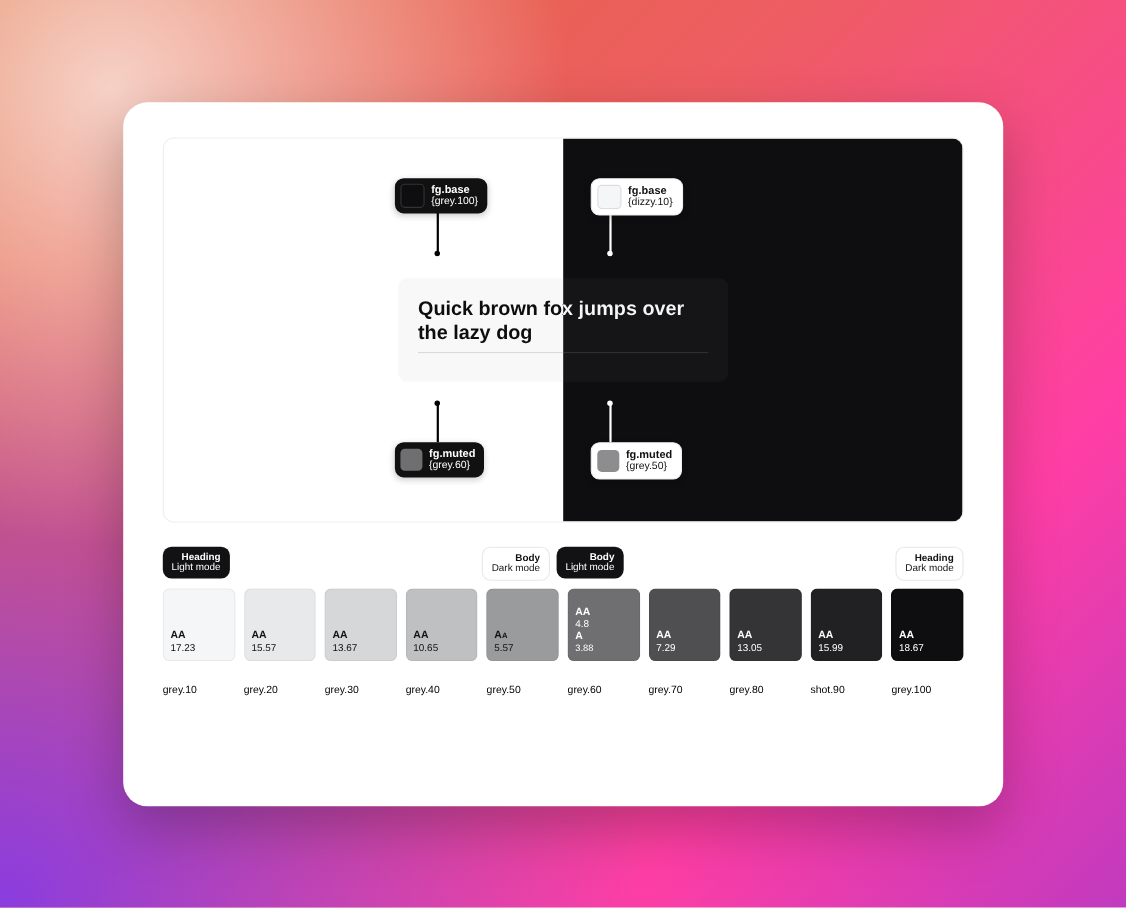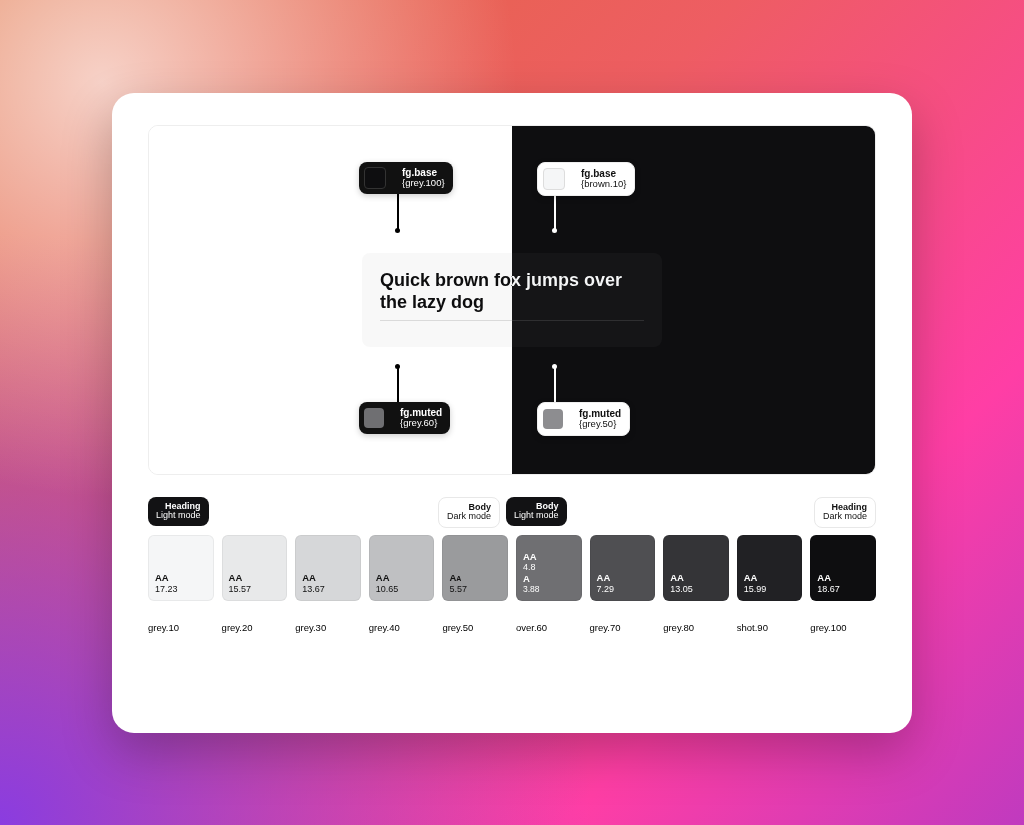--- a/index.html
+++ b/index.html
@@ -35,21 +35,21 @@
   }
   .h{font-size:18px;font-weight:700;line-height:1.25;margin-bottom:1px;
      background:linear-gradient(90deg,#0d0d0e 50%,#f5f6f7 50%);
      -webkit-background-clip:text;background-clip:text;color:transparent;}
   .sep{height:1px;background:rgba(128,128,128,.25);margin:6px 0 10px;}
   .b{font-size:11px;line-height:1.45;
      background:linear-gradient(90deg,#7f7f82 50%,#8d8d90 50%);
      -webkit-background-clip:text;background-clip:text;color:transparent;}
 
   
-  .tag{position:absolute;display:flex;align-items:center;gap:16px;
+  .tag{position:absolute;display:flex;align-items:center;gap:6px;
        font-size:9.5px;line-height:1.15;border-radius:8px;padding:5px 8px 5px 5px;
        z-index:5;box-shadow:0 2px 6px rgba(0,0,0,.2);}
   .tag .sw{width:20px;height:20px;border-radius:4px;}
   .tag .tx b{display:block;font-size:10px;}
   .tag.darkchip{background:#111;color:#fff;}
   .tag.lightchip{background:#fff;color:#111;border:1px solid #eee;}
 
   
   .conn{position:absolute;background:#000;z-index:4;}
   .conn.light{background:#fff;}
@@ -78,21 +78,21 @@
   <div class="preview">
     <div class="half light"></div>
     <div class="half dark"></div>
 
     <div class="tag darkchip" style="left:210px;top:36px;">
       <span class="sw" style="background:#0e0e10;border:1px solid #333;"></span>
       <span class="tx"><b>fg.base</b><span>{grey.100}</span></span>
     </div>
     <div class="tag lightchip" style="left:388px;top:36px;">
       <span class="sw" style="background:#f5f6f7;border:1px solid #ddd;"></span>
-      <span class="tx"><b>fg.base</b><span>{brown.10}</span></span>
+      <span class="tx"><b>fg.base</b><span>{dizzy.10}</span></span>
     </div>
 
     <div class="conn" style="left:248px;top:67px;width:1.5px;height:38px;">
         <span class="dot" style="bottom:-2px;"></span>
       </div>
     <div class="conn light" style="left:405px;top:67px;width:1.5px;height:38px;">
         <span class="dot" style="bottom:-2px;"></span>
       </div>
 
     <div class="textbox">
@@ -152,21 +152,21 @@
       <div class="swatchbox">
         <div class="swatch" style="background: rgb(154, 155, 157);">
           <div class="aa" style="color: rgb(17, 17, 17);"><b>A<span style="font-size:7px">A</span></b>5.57</div>
         </div>
         <div class="name">grey.50</div>
       </div>
       <div class="swatchbox">
         <div class="swatch" style="background: rgb(111, 111, 114);">
           <div class="aa" style="color: rgb(255, 255, 255);"><b>AA</b>4.8<div class="aa2"><b>A</b>3.88</div></div>
         </div>
-        <div class="name">over.60</div>
+        <div class="name">grey.60</div>
       </div>
       <div class="swatchbox">
         <div class="swatch" style="background: rgb(79, 79, 82);">
           <div class="aa" style="color: rgb(255, 255, 255);"><b>AA</b>7.29</div>
         </div>
         <div class="name">grey.70</div>
       </div>
       <div class="swatchbox">
         <div class="swatch" style="background: rgb(52, 52, 55);">
           <div class="aa" style="color: rgb(255, 255, 255);"><b>AA</b>13.05</div>

